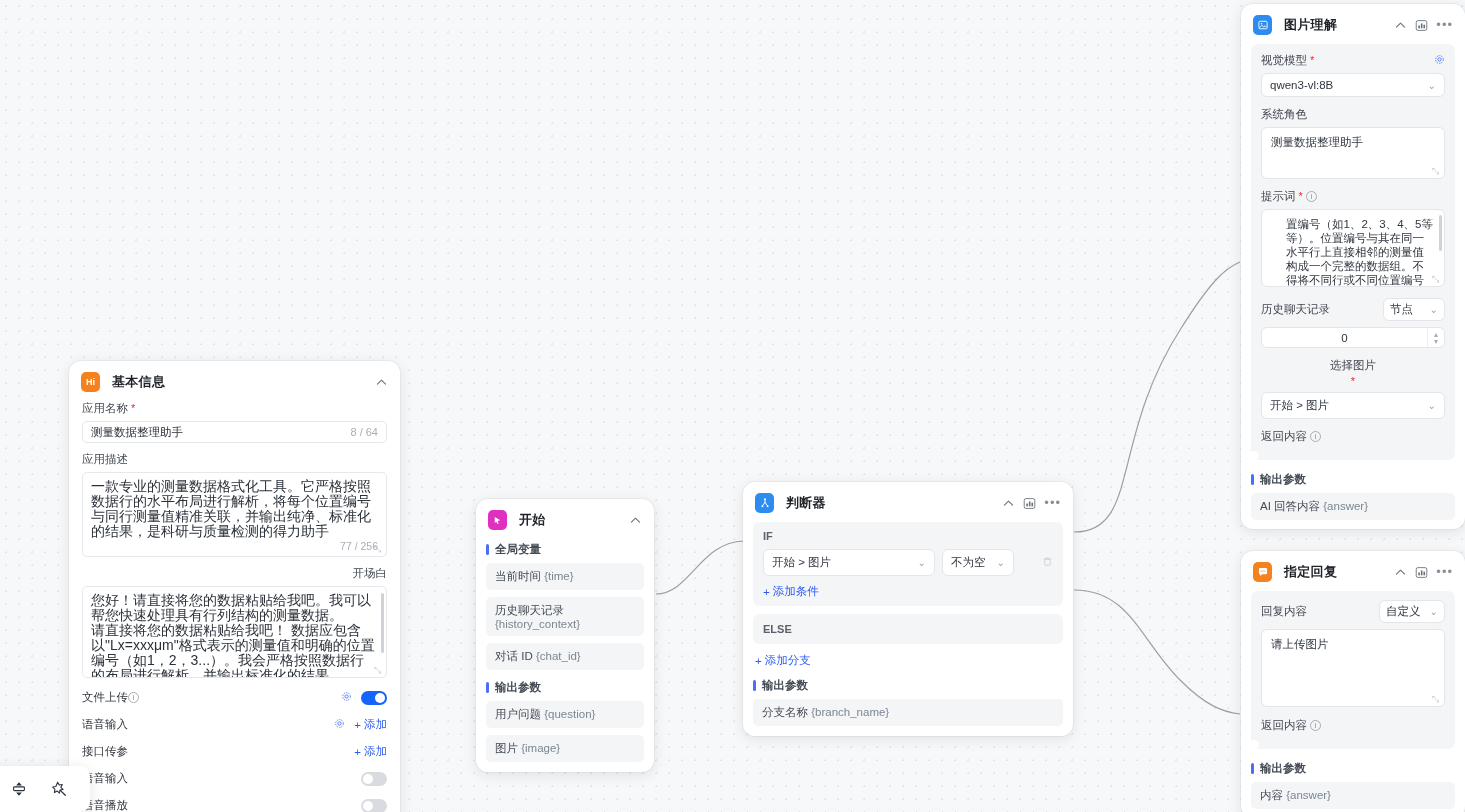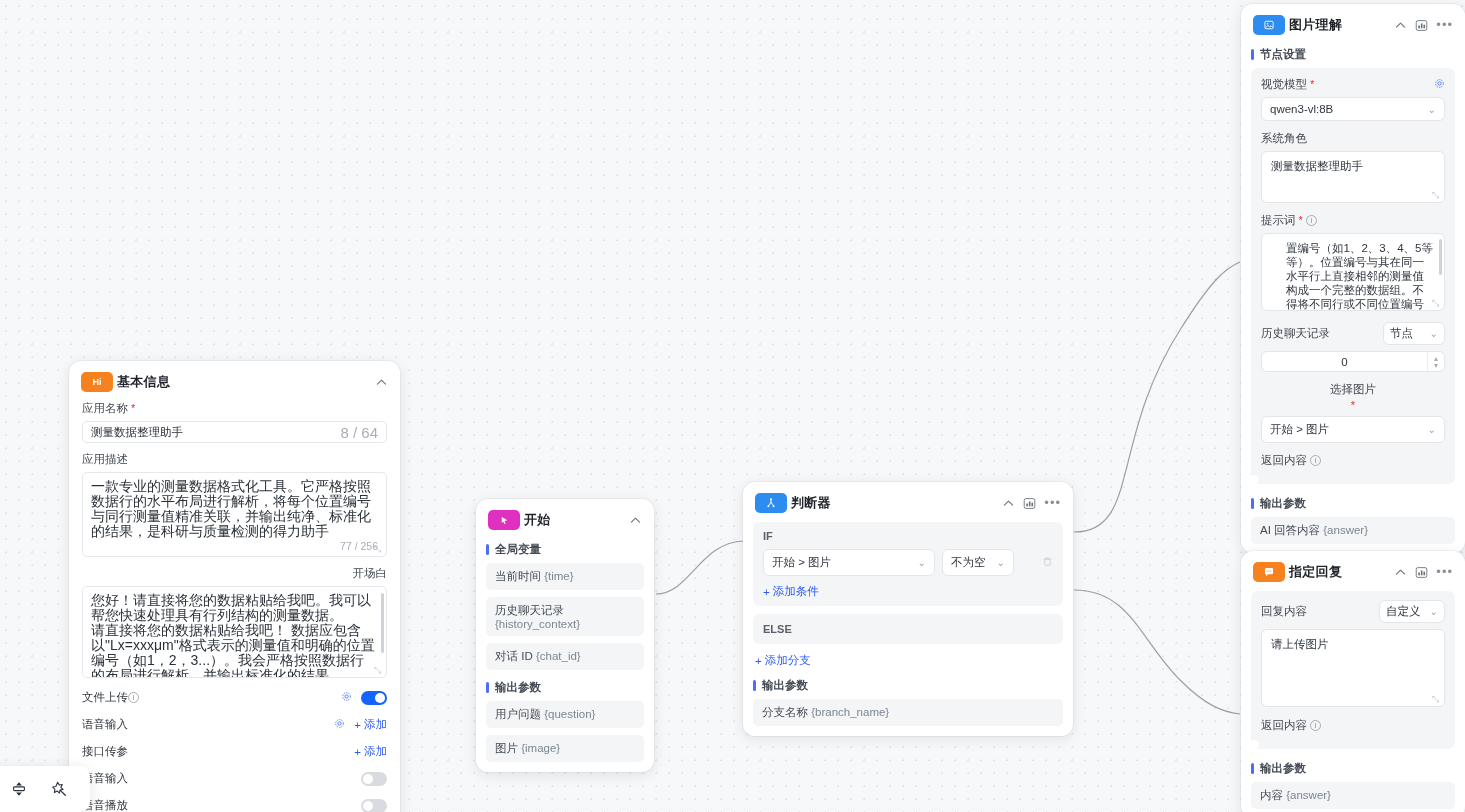--- a/index.html
+++ b/index.html
@@ -25,25 +25,25 @@
   
   .node {
     position: absolute;
     background: #ffffff;
     border-radius: 12px;
     box-shadow: 0 3px 14px rgba(23,26,33,.10), 0 0 0 1px rgba(23,26,33,.04);
   }
   .node-head {
     display: flex; align-items: center;
     padding: 11px 12px 9px 12px;
-    gap: 4px;
+    gap: 12px;
   }
   .node-title { font-size: 13px; font-weight: bold; color: #1f2329; letter-spacing: .3px; }
   .node-head-actions { margin-left: auto; display: flex; align-items: center; gap: 8px; color: #8a9099; }
-  .nic { width: 32px; height: 20px; border-radius: 5px; flex: 0 0 auto;
+  .nic { width: 19px; height: 20px; border-radius: 5px; flex: 0 0 auto;
          display: flex; align-items: center; justify-content: center; }
   .nic svg { display: block; }
 
   .chev { width: 13px; height: 13px; }
   .icon-btn { display: flex; align-items: center; justify-content: center; cursor: pointer; }
   .ellipsis { letter-spacing: 1px; font-size: 13px; line-height: 8px; color: #8a9099; }
 
   .sect-label {
     display: flex; align-items: center; gap: 6px;
     font-size: 11.5px; color: #444b54; font-weight: bold;
@@ -92,21 +92,21 @@
   .link-blue { color: #2b5bf0; font-size: 11.5px; cursor: pointer; display: inline-flex; align-items: center; gap: 3px; }
 
   
   #basic-info { left: 69px; top: 361px; width: 331px; }
   #basic-info .body { padding: 0 13px 14px 13px; }
   .bi-input {
     border: 1px solid #e6e8ec; border-radius: 5px; background: #fff;
     height: 22px; display: flex; align-items: center; padding: 0 8px;
     font-size: 11.5px; color: #2b313a;
   }
-  .counter { margin-left: auto; color: #a8aeb7; font-size: 15px; }
+  .counter { margin-left: auto; color: #a8aeb7; font-size: 11px; }
   .bi-area {
     border: 1px solid #e6e8ec; border-radius: 5px; background: #fff;
     padding: 6px 8px 4px 8px; position: relative;
   }
   .bi-area .txt { font-size: 14px; line-height: 15px; color: #2b313a; }
   .bi-area .cnt { text-align: right; color: #a8aeb7; font-size: 10.5px; margin-top: 1px; }
   .bi-row { display: flex; align-items: center; height: 27px; font-size: 11.5px; color: #33383f; }
   .bi-row .sp { margin-left: auto; display: flex; align-items: center; gap: 9px; }
   .gear { color: #3b6bf0; }
   .scrollbar-v {
@@ -413,24 +413,20 @@
               <rect x="1.5" y="2" width="13" height="12" rx="2" fill="none" stroke="#6a7179" stroke-width="1.1"></rect>
               <rect x="4" y="8" width="2" height="3.5" fill="#6a7179"></rect>
               <rect x="7.2" y="5.5" width="2" height="6" fill="#6a7179"></rect>
               <rect x="10.4" y="7" width="2" height="4.5" fill="#6a7179"></rect>
             </svg>
         </span>
         <span class="ellipsis icon-btn">•••</span>
       </span>
     </div>
     <div class="body">
-      <div class="sect-label">
-        <span class="sect-bar"></span>
-        <span>节点设置</span>
-      </div>
 
       <div class="settings-box">
         
         <div style="display:flex;align-items:center;">
           <div class="field-label" style="margin-bottom:0;">
             <span>视觉模型</span>
               <span class="req">*</span>
           </div>
           <span style="margin-left:auto;">
             <svg width="11" height="11" viewBox="0 0 16 16">

